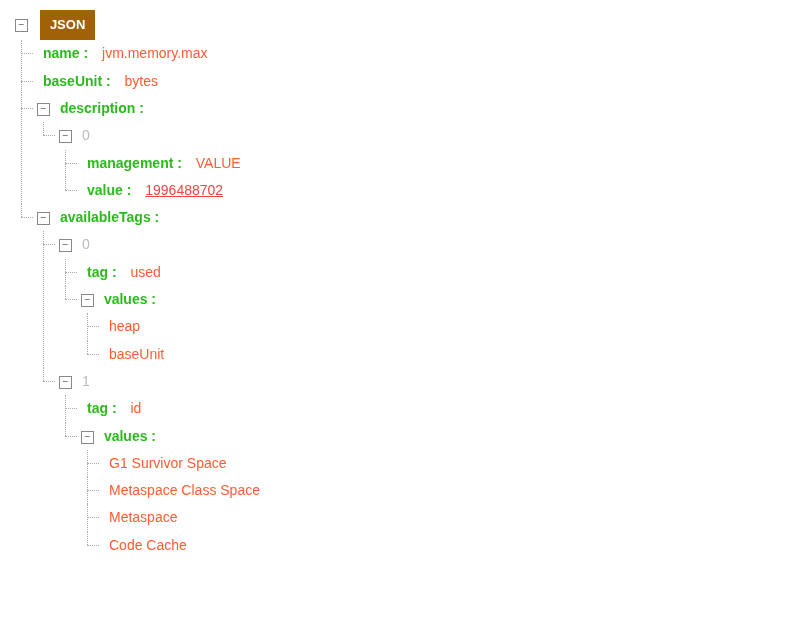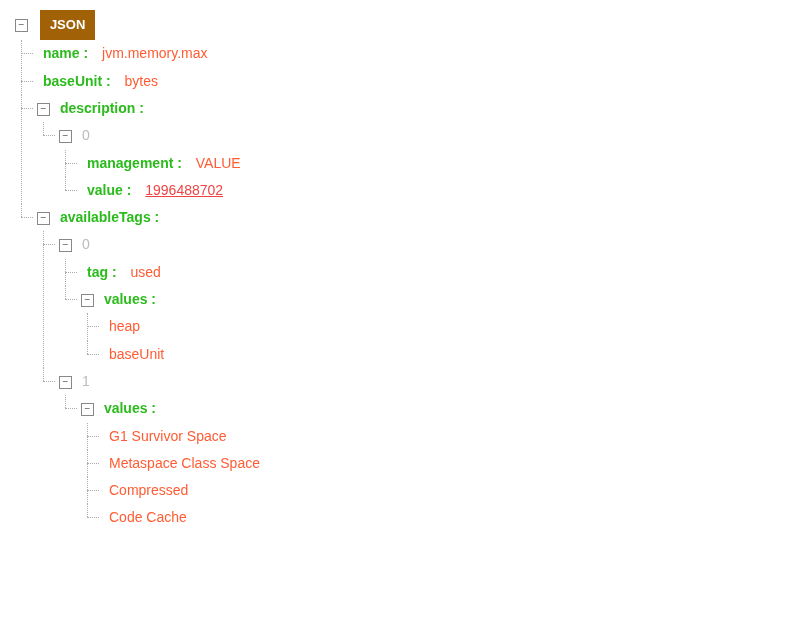--- a/index.html
+++ b/index.html
@@ -175,26 +175,32 @@
                     <li><span class="val-str leaf-pad">baseUnit</span></li>
                   </ul>
                 </li>
               </ul>
             </li>
             <li>
               <span class="toggle minus"></span>
               <span class="key-dim">1</span>
               <ul>
                 <li>
+                  <span class="row-content leaf-pad">
+                    <span class="key">tag</span><span class="colon"> :</span>
+                    <span class="val-str">id</span>
+                  </span>
+                </li>
+                <li>
                   <span class="toggle minus"></span>
                   <span class="key">values</span><span class="colon"> :</span>
                   <ul>
                     <li><span class="val-str leaf-pad">G1 Survivor Space</span></li>
                     <li><span class="val-str leaf-pad">Metaspace Class Space</span></li>
-                    <li><span class="val-str leaf-pad">Compressed</span></li>
+                    <li><span class="val-str leaf-pad">Metaspace</span></li>
                     <li><span class="val-str leaf-pad">Code Cache</span></li>
                   </ul>
                 </li>
               </ul>
             </li>
           </ul>
         </li>
       </ul>
     </li>
   </ul>

